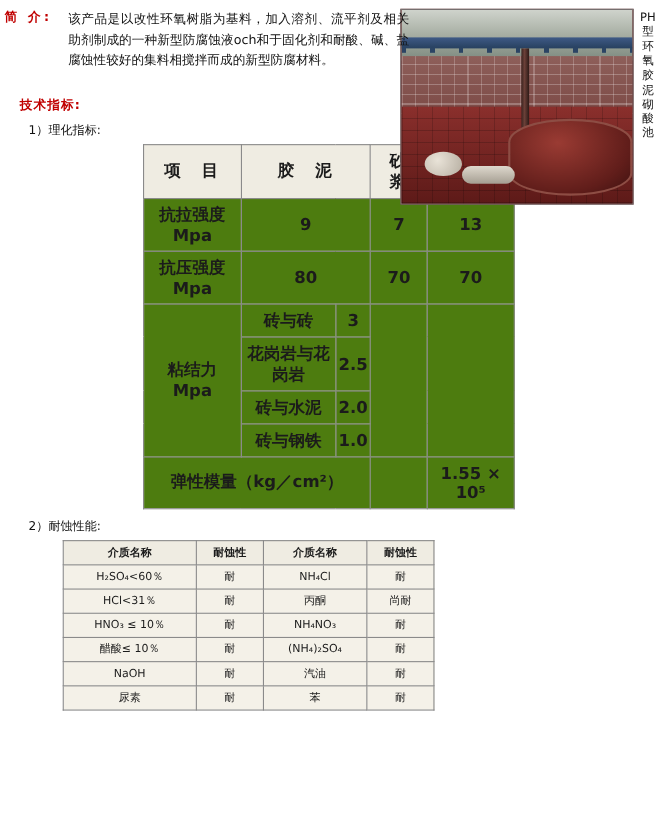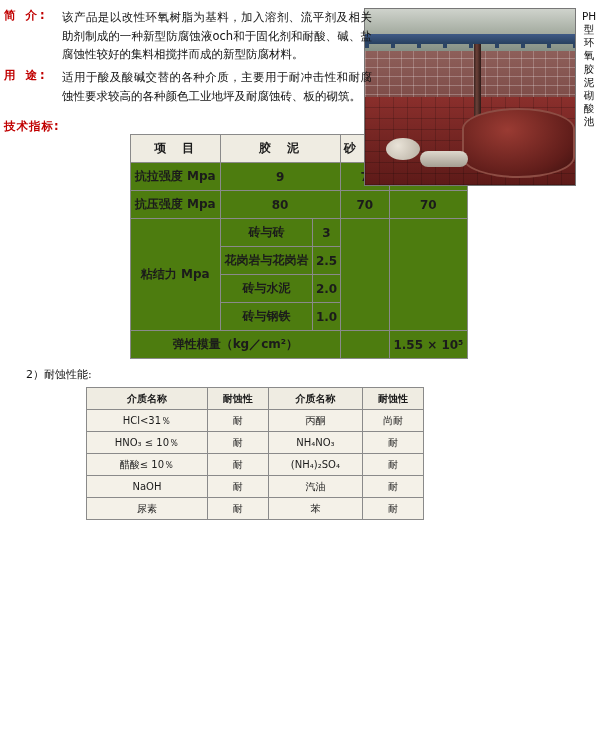--- a/index.html
+++ b/index.html
@@ -110,44 +110,44 @@
     font-size: 10.5px;
     line-height: 1.25;
     color: #111;
     text-align: center;
     letter-spacing: 0;
   }
 
   
   .tech-label {
     color: #c00000; font-weight: bold; font-size: 11.5px;
-    padding-left: 4px; margin-top: 14px; letter-spacing: 1px;
+    padding-left: 18px; margin-top: 24px; letter-spacing: 1px;
   }
   .sub-label { font-size: 11px; margin: 8px 0 5px 26px; color: #111; }
 
   
   table { border-collapse: collapse; }
   .tbl1 {
     margin-left: 130px;
     width: 338px;
-    font-size: 12px;
+    font-size: 15px;
   }
   .tbl1 td, .tbl1 th {
     border: 1px solid #8a8a8a;
     padding: 5px 2px;
     text-align: center;
     vertical-align: middle;
     background: #4d7c0f;
     font-weight: bold;
   }
   .tbl1 thead td { font-weight: bold; background: #efece2; letter-spacing: 2px; }
   .tbl1 .rowname { letter-spacing: 0; }
 
   .tbl2 {
-    margin-left: 86px;
+    margin-left: 57px;
     width: 338px;
     font-size: 10px;
   }
   .tbl2 td {
     border: 1px solid #8a8a8a;
     padding: 3.5px 2px;
     text-align: center;
     background: #f4f1e8;
   }
   .tbl2 thead td { font-weight: bold; background: #efece2; }
@@ -178,27 +178,24 @@
   </div>
 
   <div class="vcaption">PH型环氧胶泥砌酸池</div>
 
   <div class="top-block">
     <div class="row intro-row">
       <div class="label lab1">简    介:</div>
       <div class="para">该产品是以改性环氧树脂为基料，加入溶剂、流平剂及相关助剂制成的一种新型防腐蚀液och和于固化剂和耐酸、碱、盐腐蚀性较好的集料相搅拌而成的新型防腐材料。</div>
     </div>
 
-    <div class="row use-row">
-      <div class="label lab1">用    途:</div>
-      <div class="para">适用于酸及酸碱交替的各种介质，主要用于耐冲击性和耐腐蚀性要求较高的各种颜色工业地坪及耐腐蚀砖、板的砌筑。</div>
-    </div>
   </div>
 
   <div class="tech-label">技术指标:</div>
+  <div class="sub-label">1）理化指标:</div>
 
   <table class="tbl1">
     <thead>
       <tr>
         <td>项　目</td>
         <td colspan="2">胶　泥</td>
         <td>砂　浆</td>
         <td>混凝土</td>
       </tr>
     </thead>
@@ -250,20 +247,26 @@
     <thead>
       <tr>
         <td>介质名称</td>
         <td>耐蚀性</td>
         <td>介质名称</td>
         <td>耐蚀性</td>
       </tr>
     </thead>
     <tbody>
       <tr>
+        <td>H₂SO₄&lt;60％</td>
+        <td>耐</td>
+        <td>NH₄Cl</td>
+        <td>耐</td>
+      </tr>
+      <tr>
         <td>HCl&lt;31％</td>
         <td>耐</td>
         <td>丙酮</td>
         <td>尚耐</td>
       </tr>
       <tr>
         <td>HNO₃ ≤ 10％</td>
         <td>耐</td>
         <td>NH₄NO₃</td>
         <td>耐</td>

